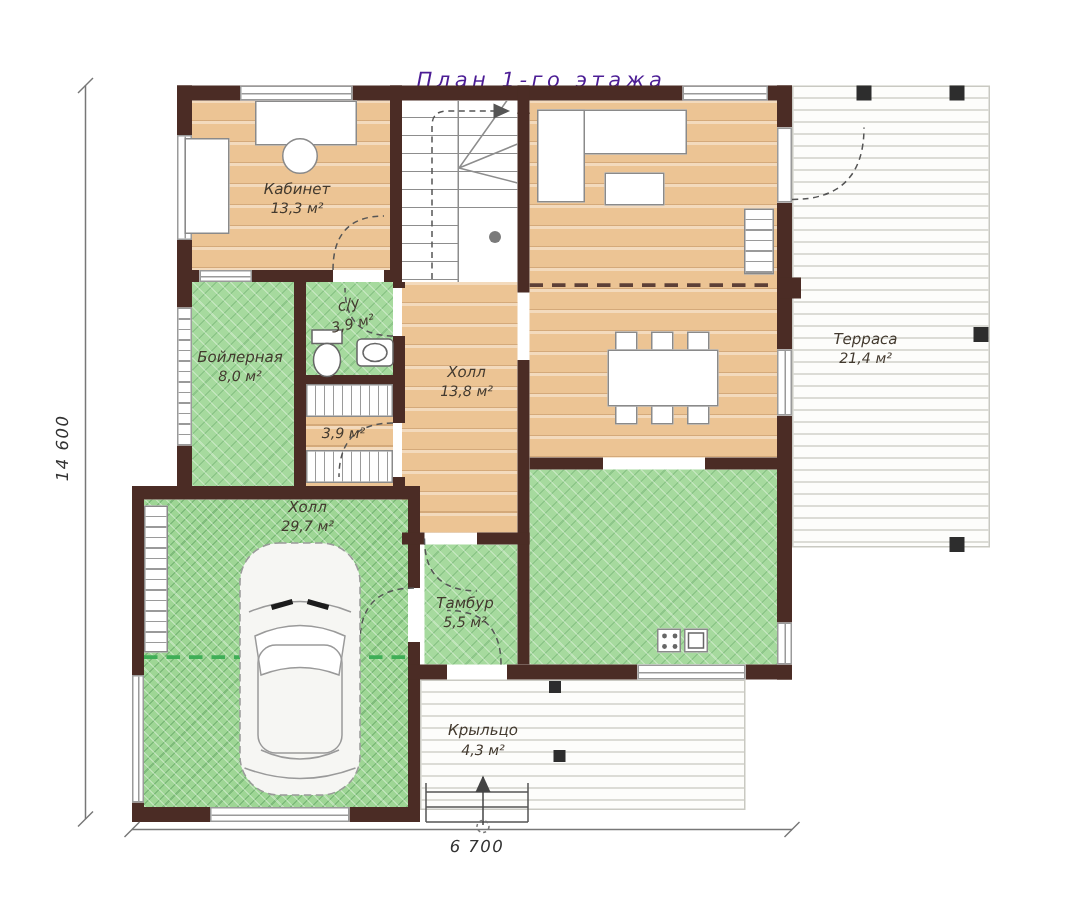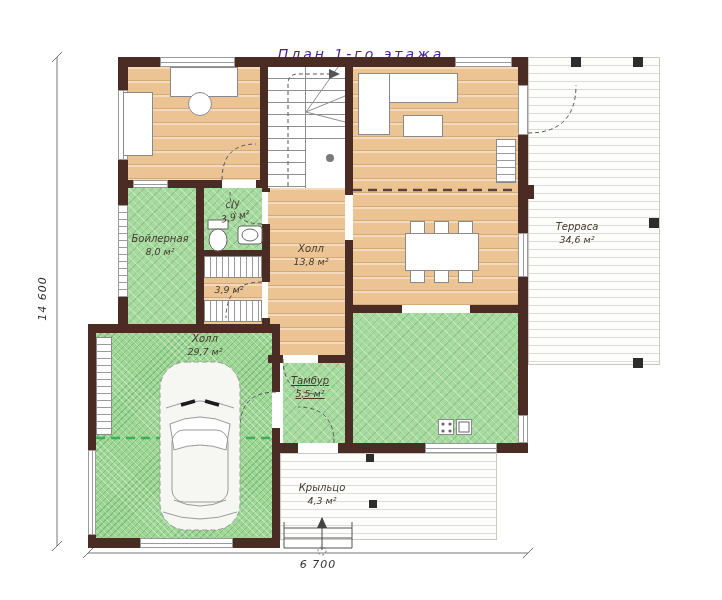--- a/index.html
+++ b/index.html
@@ -197,44 +197,48 @@
       <line x1="52" y1="62" x2="62" y2="52"></line>
       <line x1="52" y1="551" x2="62" y2="541"></line>
     </g>
     <g stroke="#777">
       <line x1="88" y1="553" x2="528" y2="553"></line>
       <line x1="83" y1="558" x2="93" y2="548"></line>
       <line x1="523" y1="558" x2="533" y2="548"></line>
     </g>
   </svg>
 
+  <div class="rlabel" style="left:148px;top:121px;width:100px;">
+    <span class="nm">Кабинет</span>
+    <span class="ar">13,3 м²</span>
+  </div>
   <div class="rlabel" style="left:527px;top:181px;width:100px;margin-top:40px;">
     <span class="nm">Терраса</span>
-    <span class="ar">34,6 м²</span>
+    <span class="ar">21,4 м²</span>
   </div>
   <div class="rlabel" style="left:112px;top:233px;width:96px;">
     <span class="nm">Бойлерная</span>
     <span class="ar">8,0 м²</span>
   </div>
   <div class="rlabel" style="left:209px;top:198px;width:50px;transform:rotate(-12deg);">
     <span class="nm">с/у</span>
     <span class="ar">3,9 м²</span>
   </div>
   <div class="rlabel" style="left:204px;top:284px;width:50px;">
     <span class="ar">3,9 м²</span>
   </div>
   <div class="rlabel" style="left:281px;top:243px;width:60px;">
     <span class="nm">Холл</span>
     <span class="ar">13,8 м²</span>
   </div>
   <div class="rlabel" style="left:155px;top:333px;width:100px;">
     <span class="nm">Холл</span>
     <span class="ar">29,7 м²</span>
   </div>
-  <div class="rlabel" style="left:275px;top:375px;width:70px;text-decoration:underline;">
+  <div class="rlabel" style="left:275px;top:397px;width:70px;">
     <span class="nm">Тамбур</span>
     <span class="ar">5,5 м²</span>
   </div>
   <div class="rlabel" style="left:272px;top:482px;width:100px;">
     <span class="nm">Крыльцо</span>
     <span class="ar">4,3 м²</span>
   </div>
 
   <div class="dim vert" style="left:18px;top:292px;width:48px;text-align:center;">14 600</div>
   <div class="dim" style="left:288px;top:558px;width:60px;text-align:center;">6 700</div>

